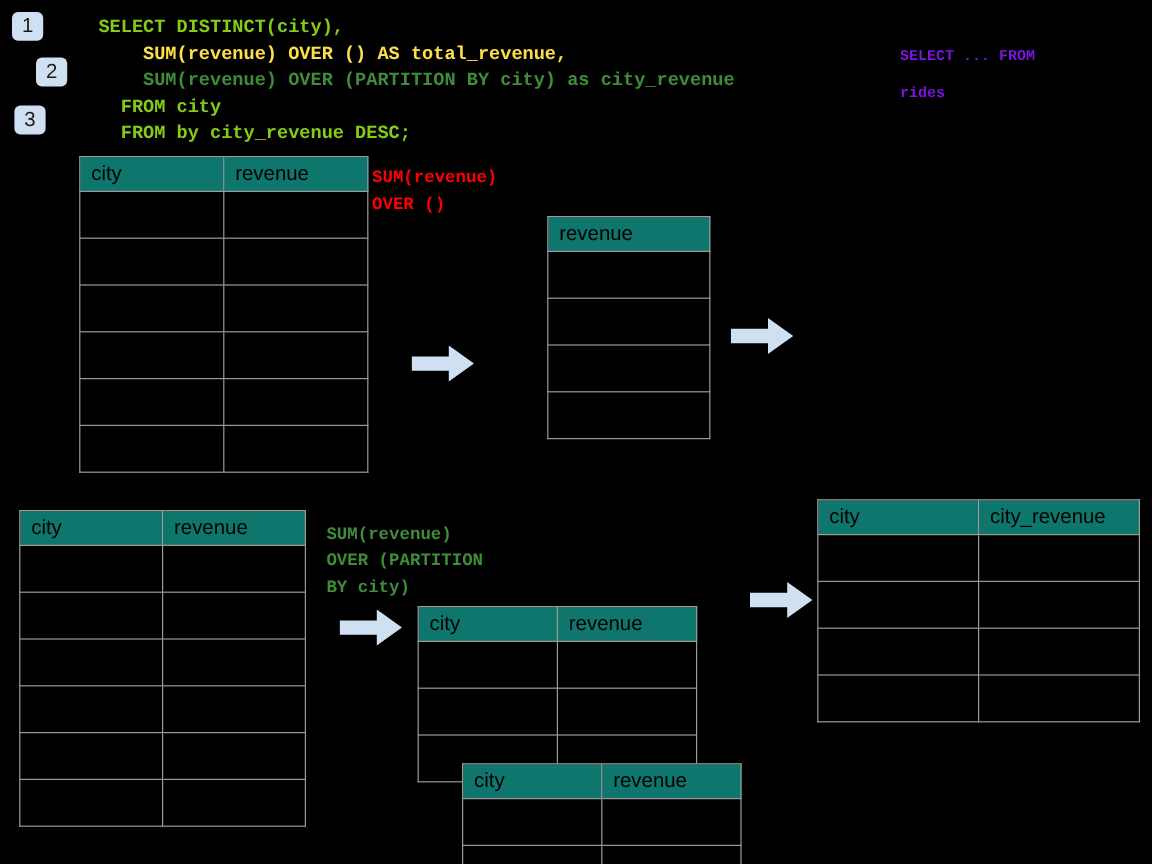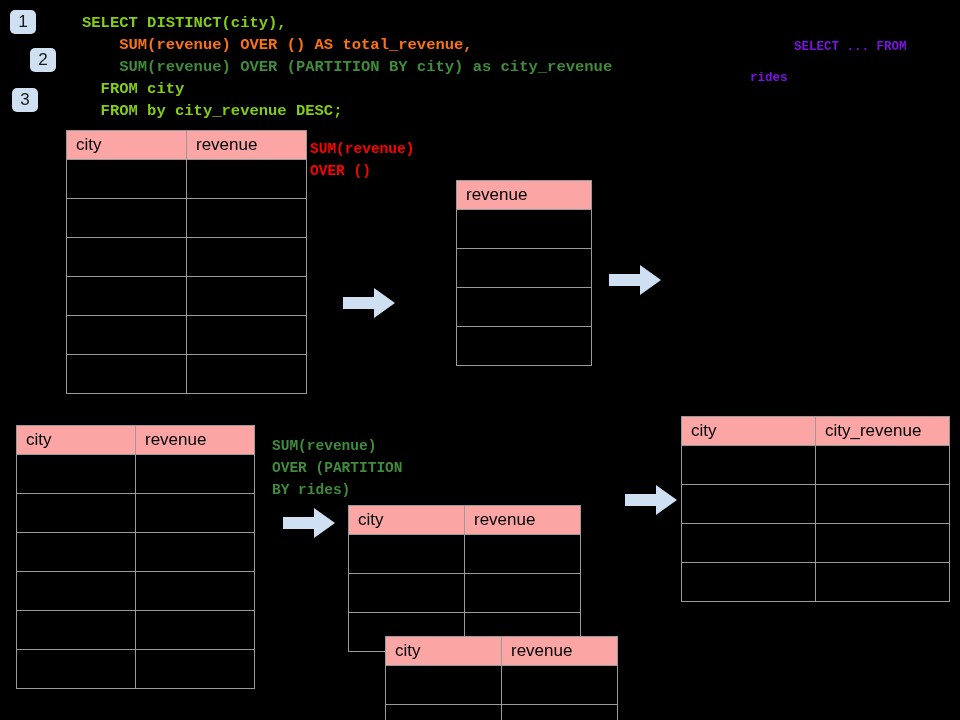--- a/index.html
+++ b/index.html
@@ -35,21 +35,21 @@
   .code {
     position: absolute;
     font-family: "Liberation Mono", monospace;
     font-size: 15.5px;
     line-height: 22px;
     white-space: pre;
     letter-spacing: 0px;
     font-weight: bold;
   }
   .code-purple { color: #84cc16; }
-  .code-red    { color: #f97316; }
+  .code-red    { color: #fde047; }
   .code-green  { color: #3f8c3a; }
 
   .side-note {
     position: absolute;
     font-family: "Liberation Mono", monospace;
     font-size: 12.5px;
     line-height: 19px;
     white-space: pre;
     color: #7a15e0;
     font-weight: bold;
@@ -74,21 +74,21 @@
     table-layout: fixed;
     background: #000000;
     font-family: "Liberation Sans", sans-serif;
   }
   .tbl td, .tbl th {
     border: 1px solid #9a9a9a;
     padding: 0;
     margin: 0;
   }
   .tbl th {
-    background: #fca5a5;
+    background: #0f766e;
     color: #000000;
     font-weight: normal;
     font-size: 17px;
     text-align: left;
     padding: 4px 0 4px 9px;
     height: 26px;
     box-sizing: border-box;
   }
   .tbl td {
     background: #000000;
@@ -108,29 +108,29 @@
   <div class="badge" style="left:10px; top:10px;">1</div>
   <div class="badge" style="left:30px; top:48px;">2</div>
   <div class="badge" style="left:12px; top:88px;">3</div>
 
   <div class="code code-purple" style="left:82px; top:12px;">SELECT DISTINCT(city),</div>
   <div class="code code-red" style="left:82px; top:34px;">    SUM(revenue) OVER () AS total_revenue,</div>
   <div class="code code-green" style="left:82px; top:56px;">    SUM(revenue) OVER (PARTITION BY city) as city_revenue</div>
   <div class="code code-purple" style="left:82px; top:78px;">  FROM city</div>
   <div class="code code-purple" style="left:82px; top:100px;">  FROM by city_revenue DESC;</div>
 
-  <div class="side-note" style="left:750px; top:38px;margin-left:44px;">SELECT ... FROM</div>
+  <div class="side-note" style="left:750px; top:38px;">SELECT ... FROM</div>
   <div class="side-note" style="left:750px; top:57px;margin-top:12px;">rides</div>
 
   <div class="annot annot-red" style="left:310px; top:138px;">SUM(revenue)</div>
   <div class="annot annot-red" style="left:310px; top:160px;">OVER ()</div>
 
   <div class="annot annot-green" style="left:272px; top:435px;">SUM(revenue)</div>
   <div class="annot annot-green" style="left:272px; top:457px;">OVER (PARTITION</div>
-  <div class="annot annot-green" style="left:272px; top:479px;">BY rides)</div>
+  <div class="annot annot-green" style="left:272px; top:479px;">BY city)</div>
 
   <table class="tbl" style="left:66px; top:130px; width:240px;">
     <thead>
       <tr>
         <th style="width:120px;">city</th>
         <th style="width:120px;">revenue</th>
       </tr>
     </thead>
     <tbody>
       <tr>

